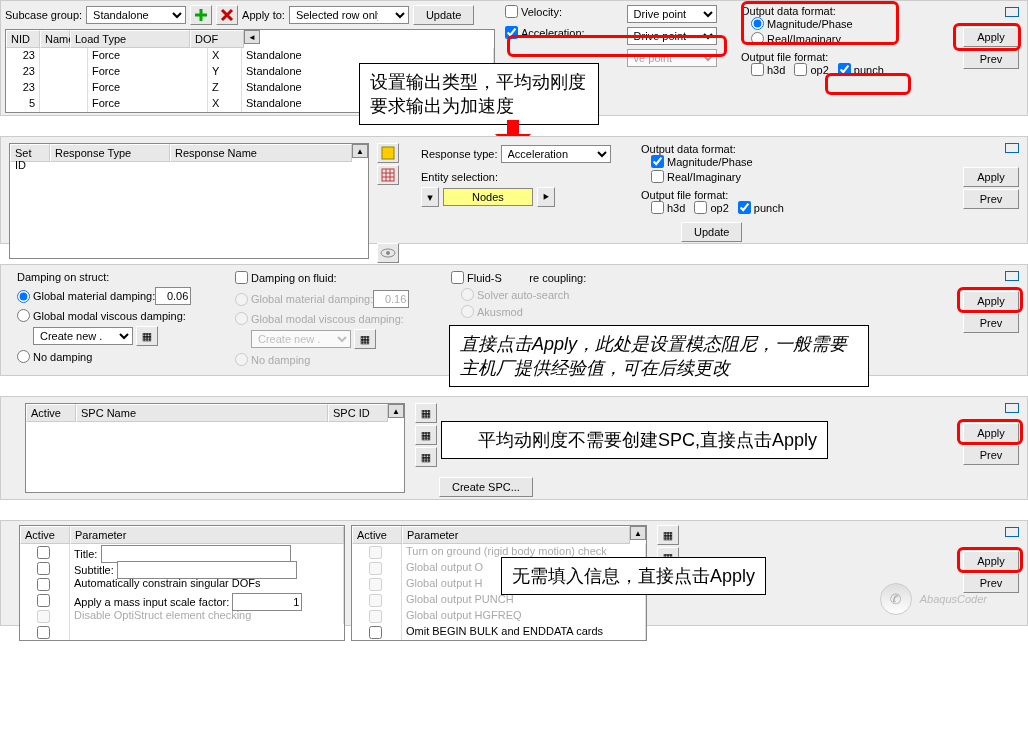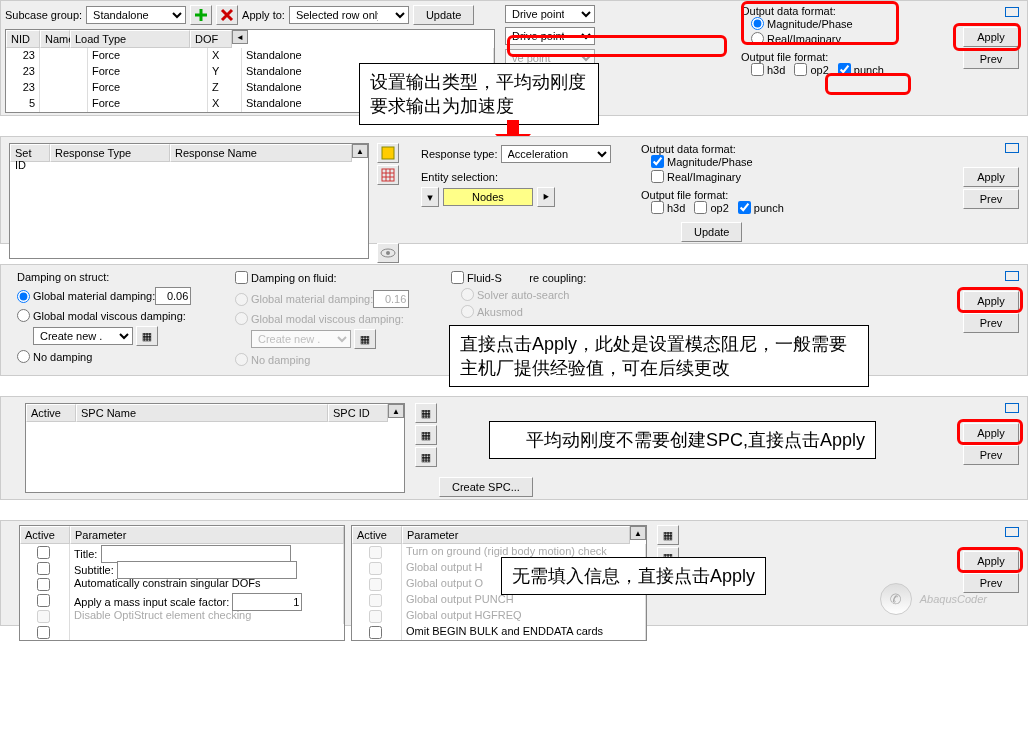--- a/index.html
+++ b/index.html
@@ -47,21 +47,21 @@
     <span class="label">Apply to:</span>
     <select style="width:120px"><option>Selected row only</option></select>
     <button class="btn">Update</button>
   </div>
 
   <div class="table" style="position:absolute; left:4px; top:28px; width:490px;">
     <div class="row">
       <div class="th" style="width:34px">NID</div>
       <div class="th" style="width:30px">Name</div>
       <div class="th" style="width:120px">Load Type</div>
-      <div class="th" style="width:42px">DOF</div>
+      <div class="th" style="width:54px">DOF</div>
       <div class="scrollbtn">◄</div>
     </div>
     <div class="row">
         <div class="td" style="width:34px;text-align:right">23</div>
         <div class="td" style="width:48px"></div>
         <div class="td" style="width:120px">Force</div>
         <div class="td" style="width:34px">X</div>
         <div class="td" style="flex:1">Standalone</div>
       </div>
     <div class="row">
@@ -82,20 +82,30 @@
         <div class="td" style="width:34px;text-align:right">5</div>
         <div class="td" style="width:48px"></div>
         <div class="td" style="width:120px">Force</div>
         <div class="td" style="width:34px">X</div>
         <div class="td" style="flex:1">Standalone</div>
       </div>
   </div>
 
   <div style="position:absolute; left:504px; top:4px;">
     <div style="display:flex; gap:36px;">
+      <div>
+        <div class="cblabel">
+            <input type="checkbox" style="">
+            <span>Velocity:</span>
+          </div><br>
+        <div class="cblabel" style="margin-top:6px">
+            <input type="checkbox" checked="" style="">
+            <span>Acceleration:</span>
+          </div>
+      </div>
       <div>
         <select style="width:90px"><option>Drive point</option></select><br>
         <select style="width:90px;margin-top:4px"><option>Drive point</option></select><br>
         <select style="width:90px;margin-top:4px" disabled=""><option>ve point</option></select>
       </div>
     </div>
   </div>
   <div style="position:absolute; left:740px; top:4px;">
     <div>Output data format:</div>
     <div class="cblabel" style="margin-left:10px">
@@ -269,21 +279,21 @@
         <input type="radio" disabled="" style="">
         <span>Akusmod</span>
       </div>
   </div>
   <div style="position:absolute; right:8px; top:6px;"><div class="minibox"></div></div>
   <div style="position:absolute; right:8px; top:26px;">
     <button class="btn" style="width:56px">Apply</button><br>
     <button class="btn" style="width:56px;margin-top:2px">Prev</button>
   </div>
   <div class="redbox" style="right:4px; top:22px; width:66px; height:26px;"></div>
-  <div class="annotation" style="left:448px; top:60px; width:420px;">直接点击Apply，此处是设置模态阻尼，一般需要主机厂提供经验值，可在后续更改</div>
+  <div class="annotation" style="left:448px; top:60px; width:420px;font-style:italic;">直接点击Apply，此处是设置模态阻尼，一般需要主机厂提供经验值，可在后续更改</div>
 </div>
 
 <div class="arrow" style="left:495px; top:434px;">
     <svg width="36" height="34">
       <path d="M12 0h12v14h12L18 34 0 14h12z" fill="#f00"></path>
     </svg>
   </div>
 
 <div class="panel" style="height:104px;">
   <div class="table" style="position:absolute; left:24px; top:6px; width:380px; height:90px;">
@@ -299,21 +309,21 @@
     <span class="iconbtn">▦</span>
     <span class="iconbtn">▦</span>
   </div>
   <button class="btn" style="position:absolute; left:438px; top:80px;">Create SPC...</button>
   <div style="position:absolute; right:8px; top:6px;"><div class="minibox"></div></div>
   <div style="position:absolute; right:8px; top:26px;">
     <button class="btn" style="width:56px">Apply</button><br>
     <button class="btn" style="width:56px;margin-top:2px">Prev</button>
   </div>
   <div class="redbox" style="right:4px; top:22px; width:66px; height:26px;"></div>
-  <div class="annotation" style="left:488px; top:24px;padding-left:36px;">平均动刚度不需要创建SPC,直接点击Apply</div>
+  <div class="annotation" style="left:440px; top:24px;padding-left:36px;">平均动刚度不需要创建SPC,直接点击Apply</div>
 </div>
 
 <div class="arrow" style="left:495px; top:572px;">
     <svg width="36" height="34">
       <path d="M12 0h12v14h12L18 34 0 14h12z" fill="#f00"></path>
     </svg>
   </div>
 
 <div class="panel" style="height:106px;">
   <div class="table" style="position:absolute; left:18px; top:4px; width:326px;">
@@ -350,25 +360,25 @@
         <div class="th" style="width:50px">Active</div>
         <div class="th" style="flex:1">Parameter</div>
         <div class="scrollbtn">▲</div>
       </div>
     <div class="row">
         <div class="td" style="width:50px;text-align:center"><input type="checkbox" disabled="" style=""></div>
         <div class="td label-disabled" style="flex:1">Turn on ground (rigid body motion) check</div>
       </div>
     <div class="row">
         <div class="td" style="width:50px;text-align:center"><input type="checkbox" disabled="" style=""></div>
+        <div class="td label-disabled" style="flex:1">Global output O</div>
+      </div>
+    <div class="row">
+        <div class="td" style="width:50px;text-align:center"><input type="checkbox" disabled="" style=""></div>
         <div class="td label-disabled" style="flex:1">Global output H</div>
-      </div>
-    <div class="row">
-        <div class="td" style="width:50px;text-align:center"><input type="checkbox" disabled="" style=""></div>
-        <div class="td label-disabled" style="flex:1">Global output O</div>
       </div>
     <div class="row">
         <div class="td" style="width:50px;text-align:center"><input type="checkbox" disabled="" style=""></div>
         <div class="td label-disabled" style="flex:1">Global output PUNCH</div>
       </div>
     <div class="row">
         <div class="td" style="width:50px;text-align:center"><input type="checkbox" disabled="" style=""></div>
         <div class="td label-disabled" style="flex:1">Global output HGFREQ</div>
       </div>
     <div class="row">

